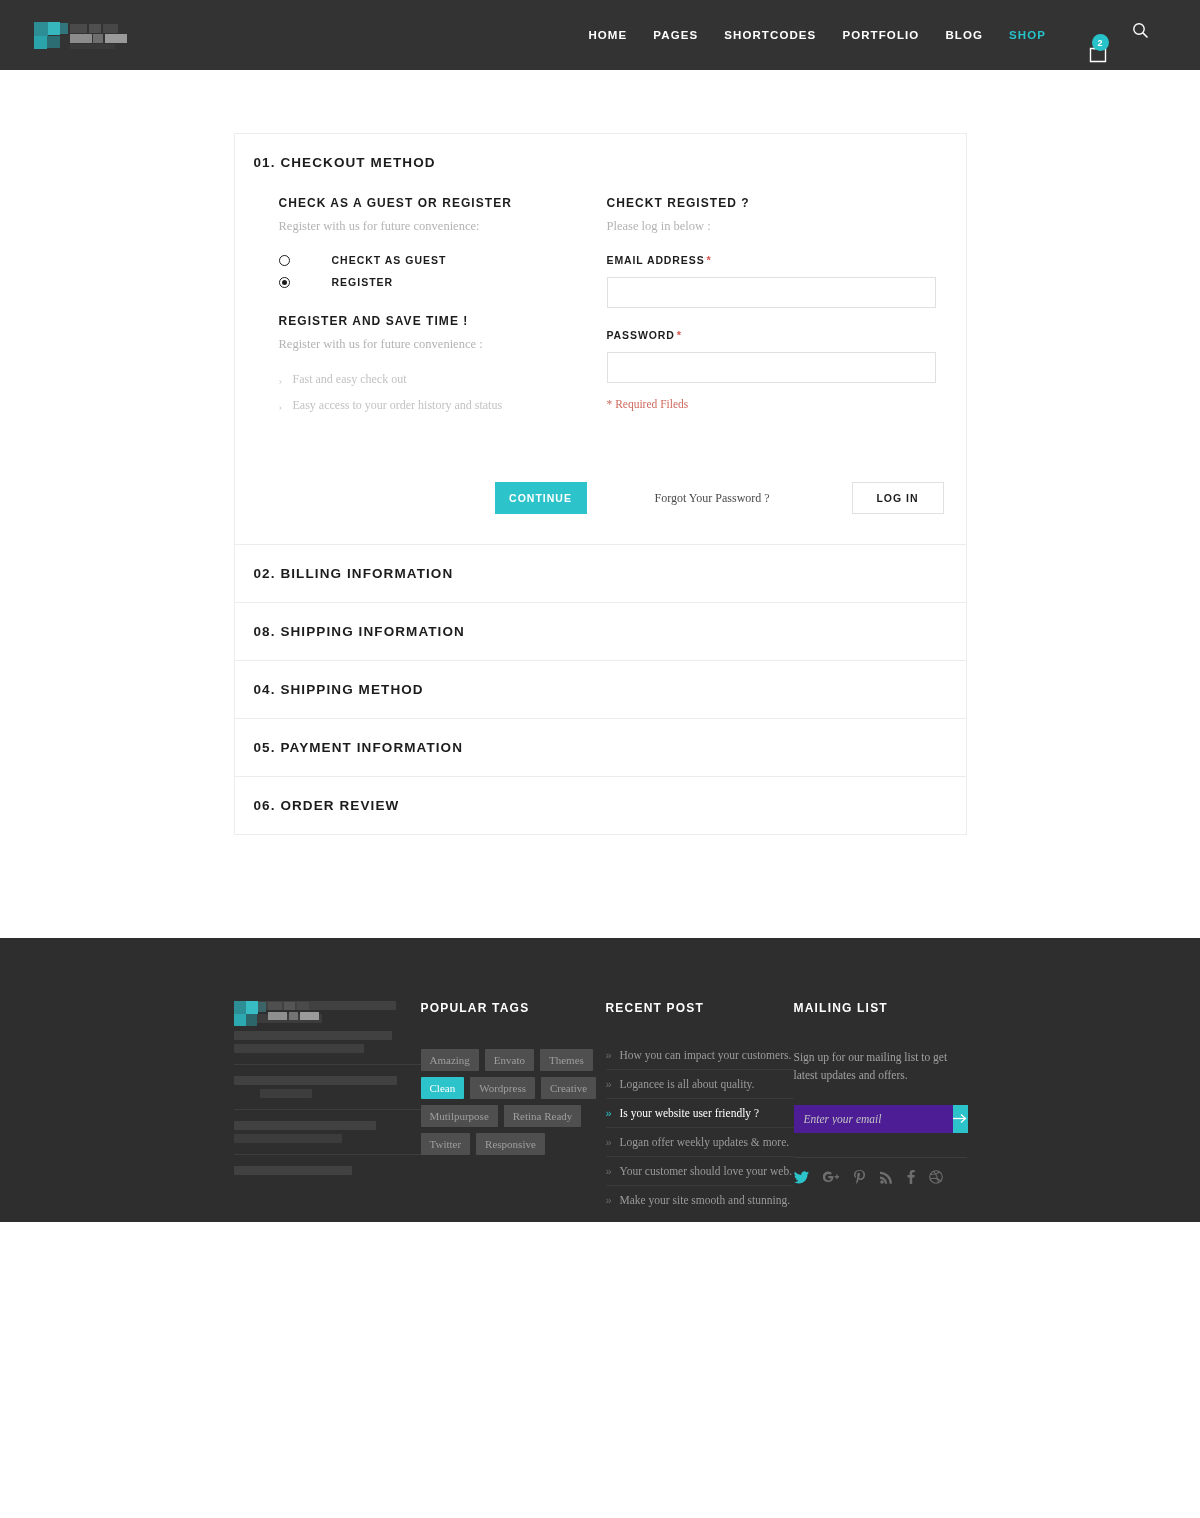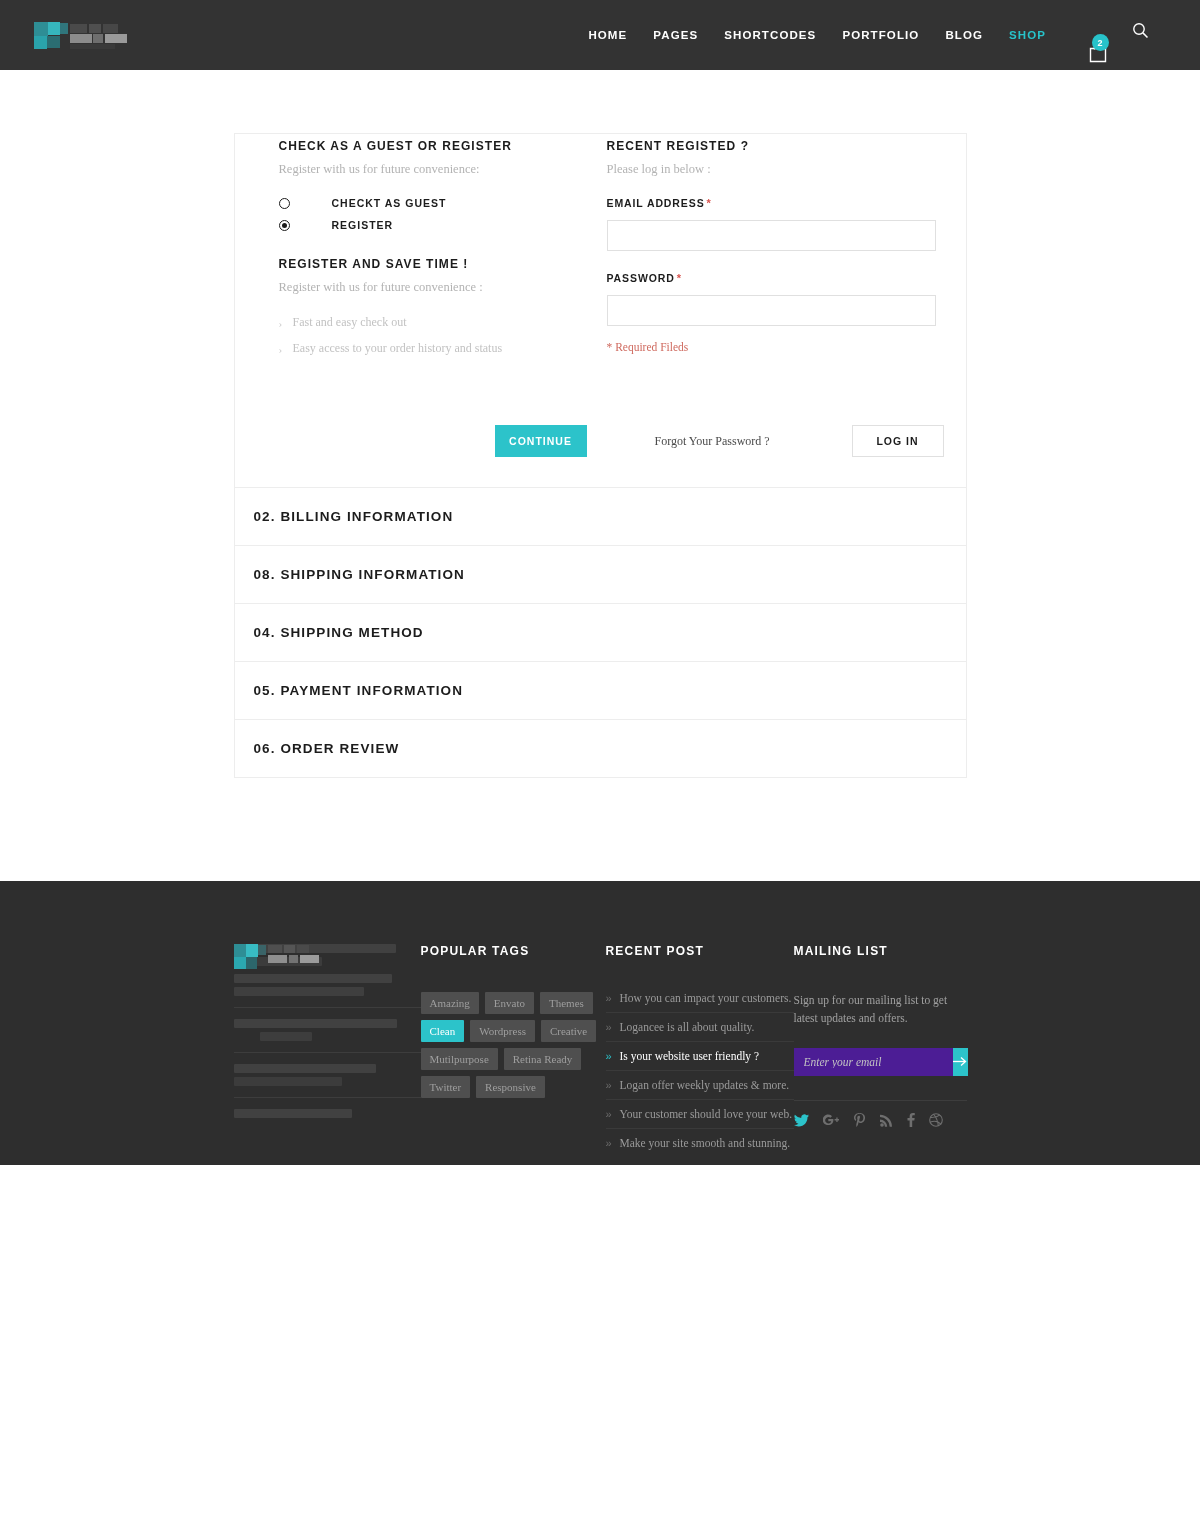--- a/index.html
+++ b/index.html
@@ -419,20 +419,21 @@
         </a>
       </span>
     </nav>
   </div>
 
 
   <div class="main">
     <div class="card">
 
       <div class="acc-panel">
+        <div class="acc-head">01. CHECKOUT METHOD</div>
         <div class="acc-body">
 
           <div class="col-left">
             <div class="sub-title">CHECK AS A GUEST OR REGISTER</div>
             <div class="sub-desc">Register with us for future convenience:</div>
 
             <label class="radio-row">
               <span class="radio"></span>
               <span class="radio-label">CHECKT AS GUEST</span>
             </label>
@@ -451,21 +452,21 @@
                 </div>
                 <div class="feat-item">
                   <span class="chev">›</span>
                   <span>Easy access to your order history and status</span>
                 </div>
               </div>
             </div>
           </div>
 
           <div class="col-right">
-            <div class="sub-title">RECENT REGISTED ?</div>
+            <div class="sub-title">CHECKT REGISTED ?</div>
             <div class="sub-desc">Please log in below :</div>
 
             <div class="fld-label">
               <span>EMAIL ADDRESS</span><span class="req">*</span>
             </div>
             <input class="txt-input" type="text" value="" style="">
 
             <div class="fld-label">
               <span>PASSWORD</span><span class="req">*</span>
             </div>

